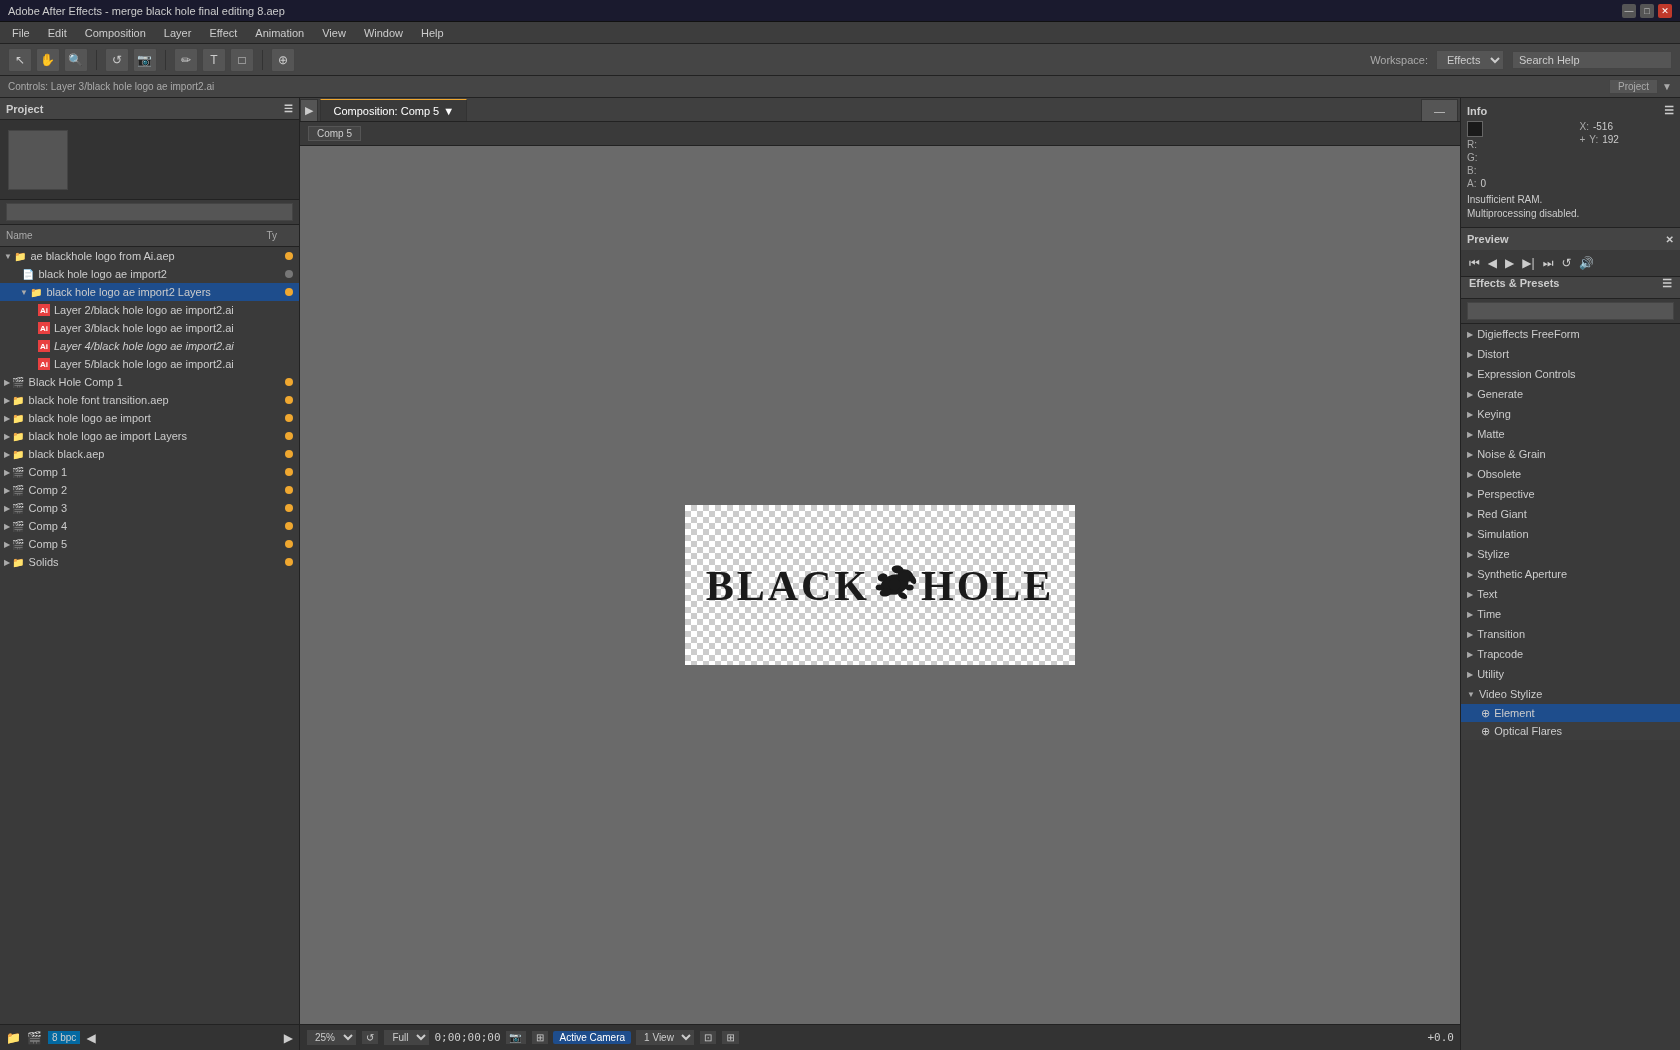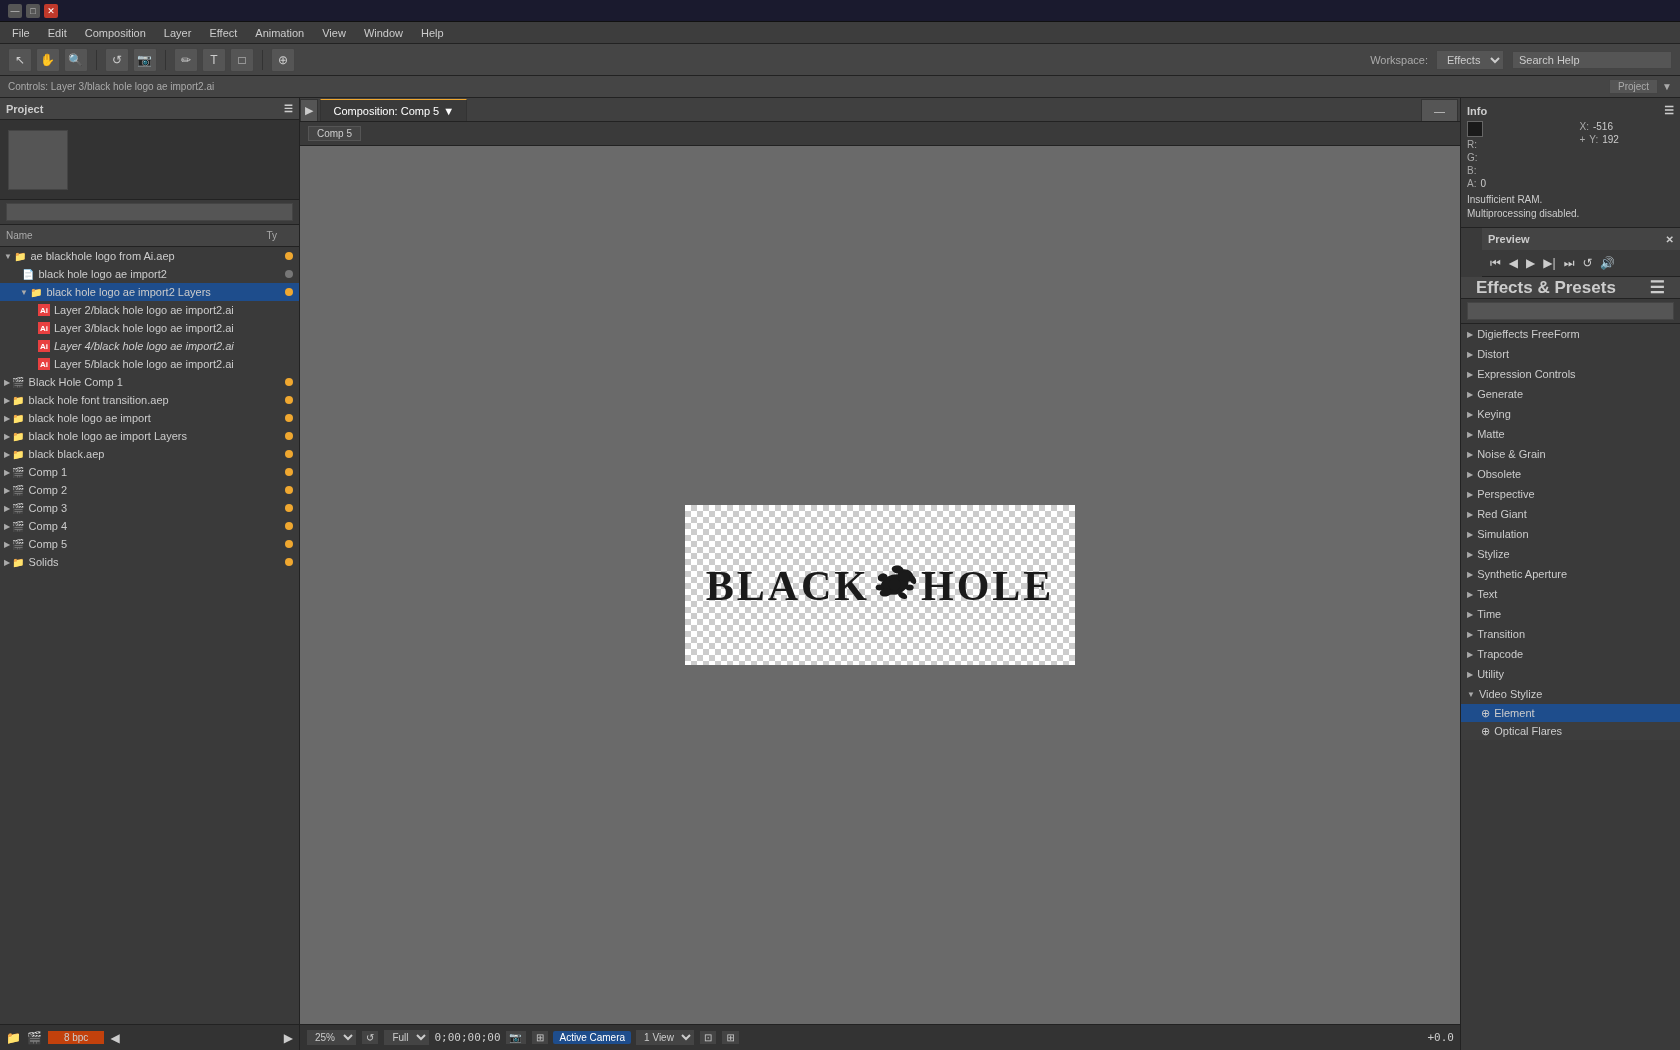--- a/index.html
+++ b/index.html
@@ -326,21 +326,20 @@
     }
     .info-warning {
       font-size: 10px;
       color: #ccc;
       margin-top: 4px;
       line-height: 1.4;
     }
     #preview-panel {
       background: #3a3a3a;
       border-bottom: 1px solid #222;
-      margin-left: 21px;
     }
     #preview-header {
       height: 22px;
       background: #444;
       display: flex;
       align-items: center;
       padding: 0 6px;
       font-size: 11px;
       color: #ccc;
       font-weight: bold;
@@ -364,23 +363,23 @@
     #effects-panel {
       flex: 1;
       display: flex;
       flex-direction: column;
       overflow: hidden;
     }
     #effects-header {
       height: 22px;
       background: #444;
       display: flex;
-      align-items: flex-end;
-      padding: 0 15px;
-      font-size: 17px;
+      align-items: flex-start;
+      padding: 0 8px;
+      font-size: 11px;
       color: #ccc;
       font-weight: bold;
       border-bottom: 1px solid #222;
     }
     #effects-search {
       padding: 3px 6px;
       background: #3a3a3a;
       border-bottom: 1px solid #222;
     }
     #effects-search input {
@@ -420,20 +419,21 @@
 
     
     ::-webkit-scrollbar { width: 8px; height: 8px; }
     ::-webkit-scrollbar-track { background: #333; }
     ::-webkit-scrollbar-thumb { background: #555; border-radius: 2px; }
   </style>
 </head>
 <body>
 
 <div id="title-bar">
+  <span class="title-text">Adobe After Effects - merge black hole final editing 8.aep</span>
   <div class="win-controls">
     <div class="win-btn minimize">—</div>
     <div class="win-btn maximize">□</div>
     <div class="win-btn close">✕</div>
   </div>
 </div>
 
 <div id="menu-bar">
     <div class="menu-item">File</div>
     <div class="menu-item">Edit</div>
@@ -618,21 +618,21 @@
             <span class="icon"><span class="folder-icon">📁</span></span>
             <span style="flex: 1 1 0%; overflow: hidden; text-overflow: ellipsis; white-space: nowrap;">Solids</span>
             <span class="dot-indicator dot-yellow"></span>
           </div>
         </div>
     </div>
 
     <div style="height:26px; background:#333; border-top:1px solid #222; display:flex; align-items:center; padding:0 6px; gap:6px;">
       <span style="cursor:pointer; font-size:12px;">📁</span>
       <span style="cursor:pointer; font-size:12px;">🎬</span>
-      <span style="cursor:pointer; color:#ccc; font-size:10px; background:#c2410c; padding:1px 16px;">8 bpc</span>
+      <span style="cursor:pointer; color:#ccc; font-size:10px; background:#0369a1; padding:1px 4px;">8 bpc</span>
       <span style="cursor:pointer; font-size:12px;">◀</span>
       <span style="font-size:12px; margin-left:auto;">▶</span>
     </div>
   </div>
 
   <div id="center-panel">
     <div id="comp-tabs-bar">
       <div class="comp-tab" style="padding:0 4px;">
         <span>▶</span>
       </div>

